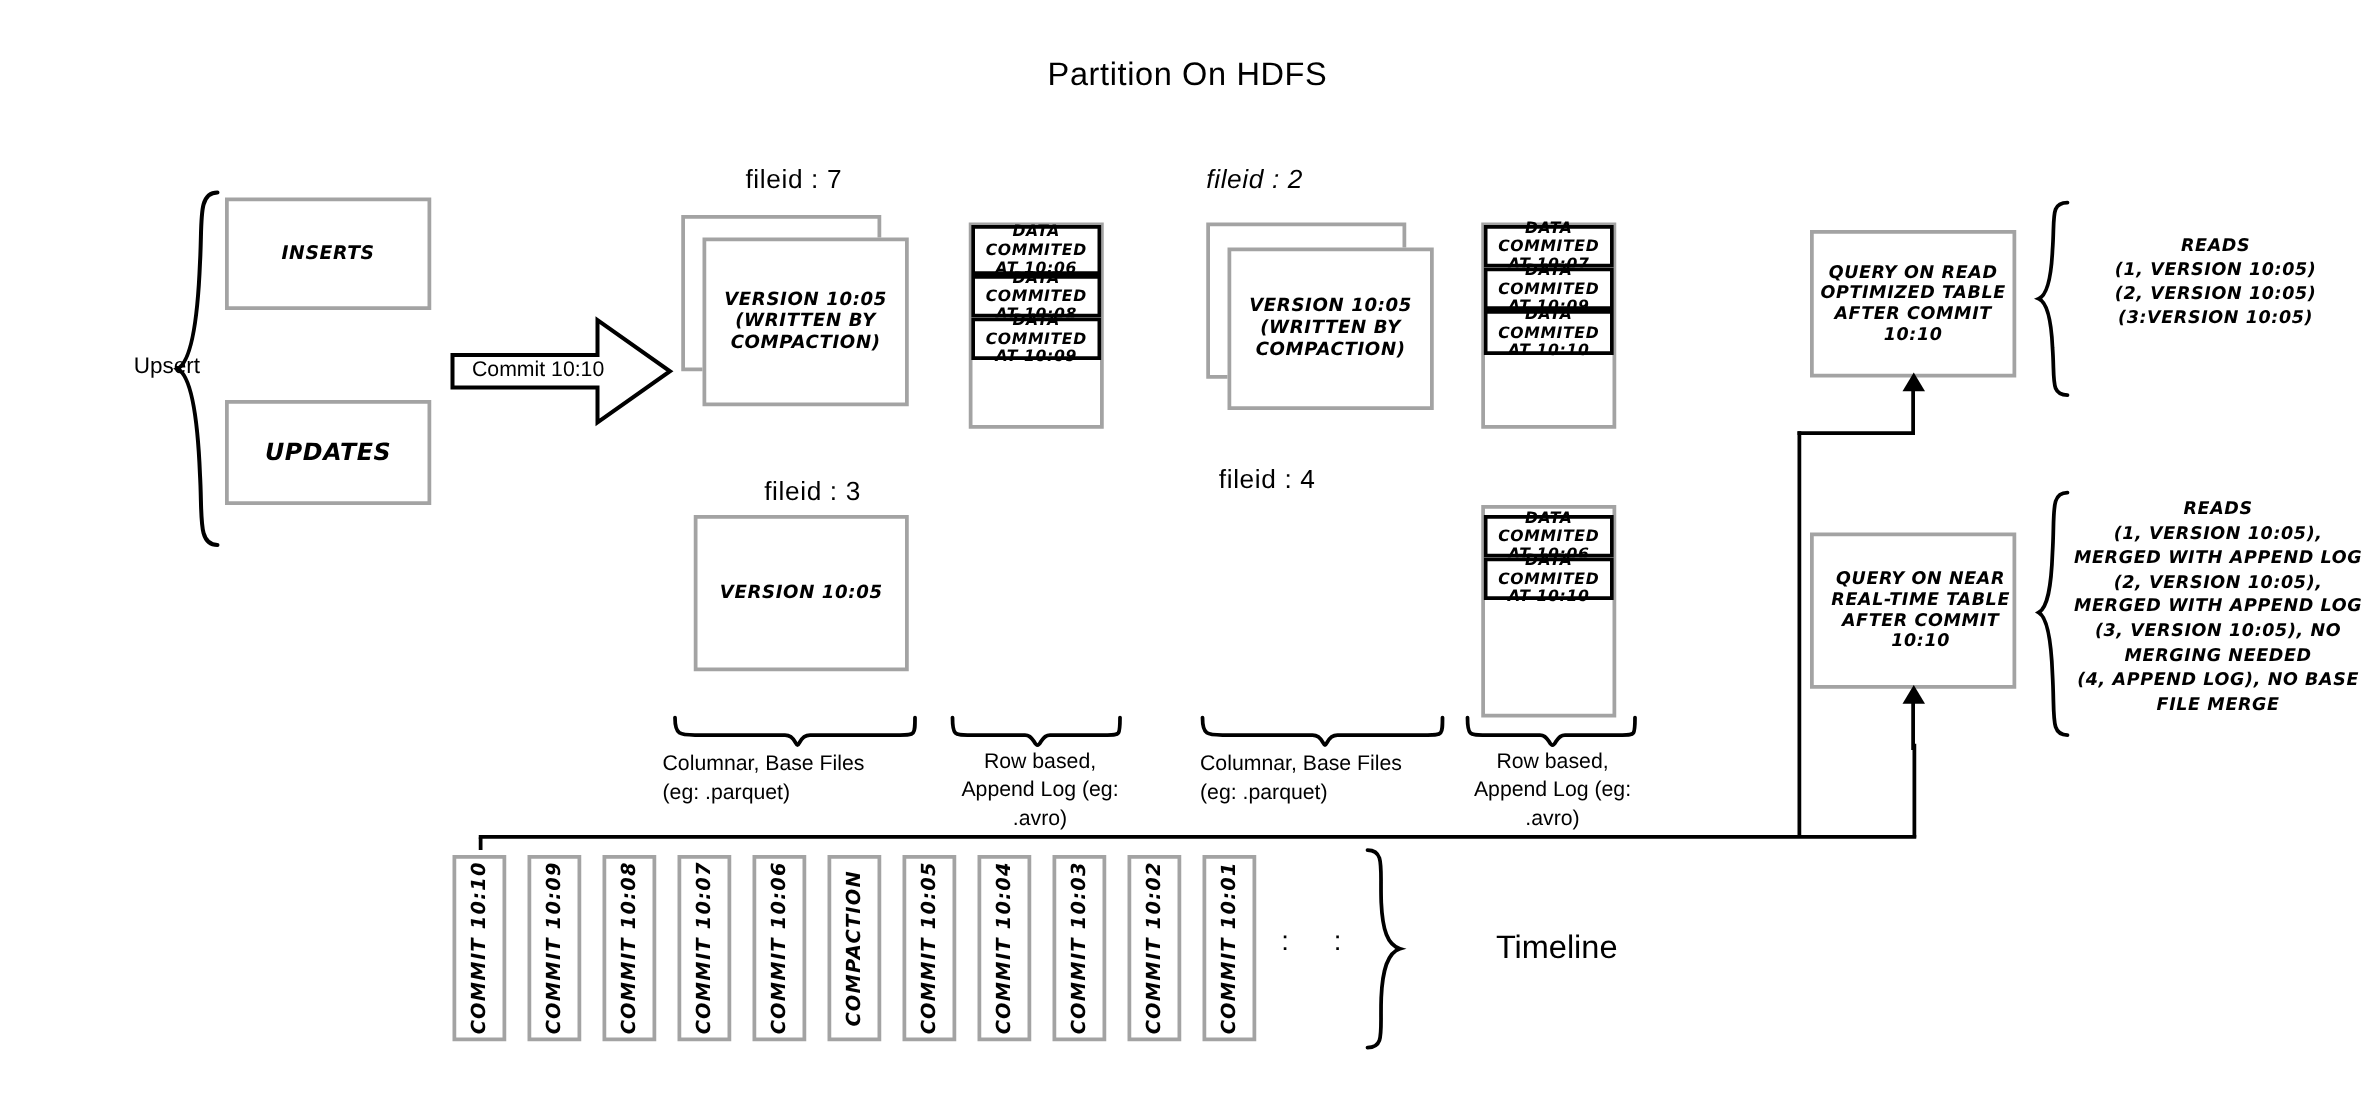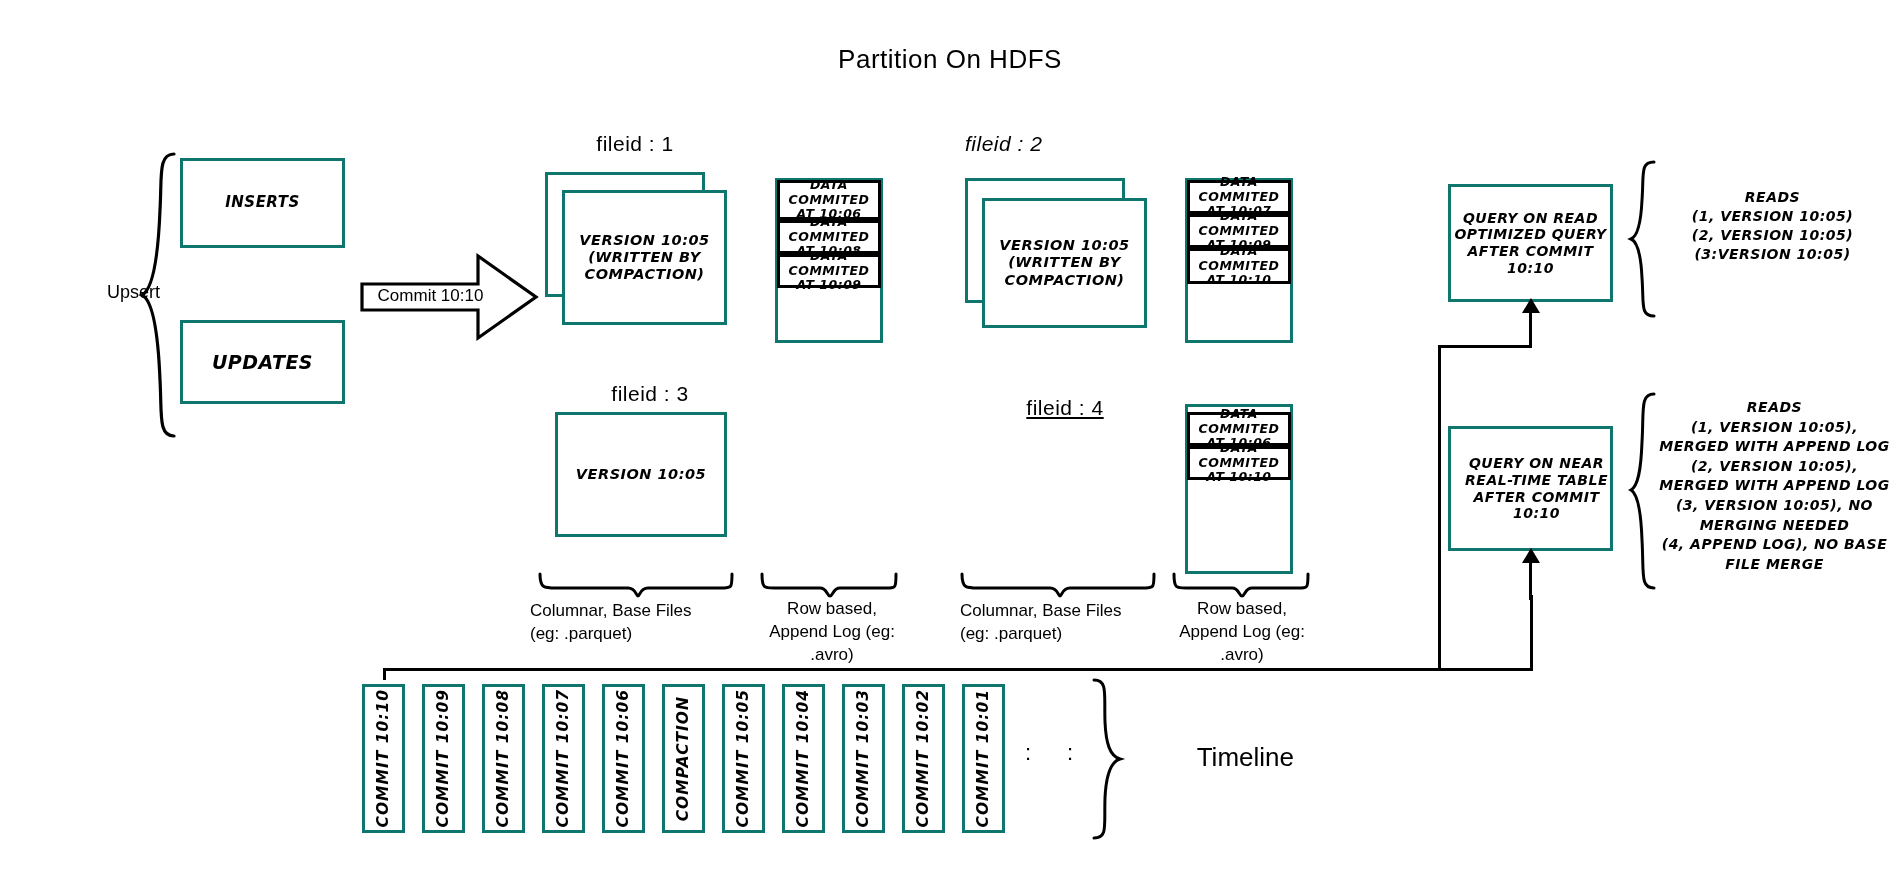--- a/index.html
+++ b/index.html
@@ -1,19 +1,19 @@
 <!DOCTYPE html>
 <html><head>
 <meta charset="utf-8">
 <style>
   html,body{margin:0;padding:0;background:#fff;}
   body{width:1900px;height:880px;position:relative;overflow:hidden;
        font-family:"Liberation Sans",sans-serif;color:#000;}
   .abs{position:absolute;}
-  .box{position:absolute;border:3px solid #0f766e;background:#fff;box-sizing:border-box;
+  .box{position:absolute;border:3px solid #a3a3a3;background:#fff;box-sizing:border-box;
        display:flex;align-items:center;justify-content:center;text-align:center;}
   .hand{font-family:"DejaVu Sans",sans-serif;font-weight:bold;font-style:italic;
         letter-spacing:.5px;line-height:1.18;}
   .plain{font-family:"Liberation Sans",sans-serif;font-weight:400;}
   .title{font-size:26px;letter-spacing:.5px;}
   .fileid{font-size:21px;letter-spacing:.5px;}
   .logcell{position:absolute;border:3px solid #000;background:#fff;box-sizing:border-box;
            display:flex;align-items:center;justify-content:center;text-align:center;
            font-size:12.5px;line-height:1.15;}
   .caption{position:absolute;font-size:17px;line-height:1.35;
@@ -42,21 +42,21 @@
 
 <div class="box hand" style="left:180px;top:320px;width:165px;height:84px;font-size:19px;">
   <span>UPDATES</span>
 </div>
 
 <svg style="left:360px;top:252px;width:180px;height:90px;">
   <path d="M2,32 L118,32 L118,4 L176,45 L118,86 L118,58 L2,58 Z" fill="#fff" stroke="#000" stroke-width="3.2" stroke-linejoin="miter"></path>
 </svg>
 <div class="abs plain" style="left:368px;top:286px;width:125px;text-align:center;font-size:17px;">Commit 10:10</div>
 
-<div class="abs plain fileid" style="left:545px;top:132px;width:180px;text-align:center;">fileid : 1</div>
+<div class="abs plain fileid" style="left:545px;top:132px;width:180px;text-align:center;">fileid : 7</div>
 
 <div class="box" style="left:545px;top:172px;width:160px;height:125px;"></div>
 <div class="box hand" style="left:562px;top:190px;width:165px;height:135px;flex-direction:column;font-size:14.5px;">
   <span>VERSION 10:05</span>
   <span>(WRITTEN BY</span>
   <span>COMPACTION)</span>
 </div>
 
 <div class="box" style="left:775px;top:178px;width:108px;height:165px;"></div>
 <div class="logcell hand" style="left:777px;top:180px;width:104px;height:40px;flex-direction:column;">
@@ -94,21 +94,21 @@
   <span>DATA COMMITED</span>
   <span>AT 10:10</span>
 </div>
 
 <div class="abs plain fileid" style="left:560px;top:382px;width:180px;text-align:center;">fileid : 3</div>
 
 <div class="box hand" style="left:555px;top:412px;width:172px;height:125px;font-size:14.5px;">
   <span>VERSION 10:05</span>
 </div>
 
-<div class="abs plain fileid" style="left:975px;top:396px;width:180px;text-align:center;text-decoration:underline;">fileid : 4</div>
+<div class="abs plain fileid" style="left:975px;top:372px;width:180px;text-align:left;">fileid : 4</div>
 
 <div class="box" style="left:1185px;top:404px;width:108px;height:170px;"></div>
 <div class="logcell hand" style="left:1187px;top:412px;width:104px;height:34px;flex-direction:column;">
   <span>DATA COMMITED</span>
   <span>AT 10:06</span>
 </div>
 <div class="logcell hand" style="left:1187px;top:446px;width:104px;height:34px;flex-direction:column;">
   <span>DATA COMMITED</span>
   <span>AT 10:10</span>
 </div>
@@ -146,21 +146,21 @@
            L126,16 C136,16 136,16 136,2" fill="none" stroke="#000" stroke-width="3" stroke-linecap="round"></path>
 </svg>
 <div class="caption" style="left:1172px;top:598px;width:140px;text-align:center;">
   <div>Row based,</div>
   <div>Append Log  (eg:</div>
   <div>.avro)</div>
 </div>
 
 <div class="box hand" style="left:1448px;top:184px;width:165px;height:118px;flex-direction:column;font-size:14px;">
   <span>QUERY ON READ</span>
-  <span>OPTIMIZED QUERY</span>
+  <span>OPTIMIZED TABLE</span>
   <span>AFTER COMMIT</span>
   <span>10:10</span>
 </div>
 
 <div class="box hand" style="left:1448px;top:426px;width:165px;height:125px;flex-direction:column;font-size:14px;padding-left:12px;">
   <span>QUERY ON NEAR</span>
   <span>REAL-TIME TABLE</span>
   <span>AFTER COMMIT</span>
   <span>10:10</span>
 </div>

